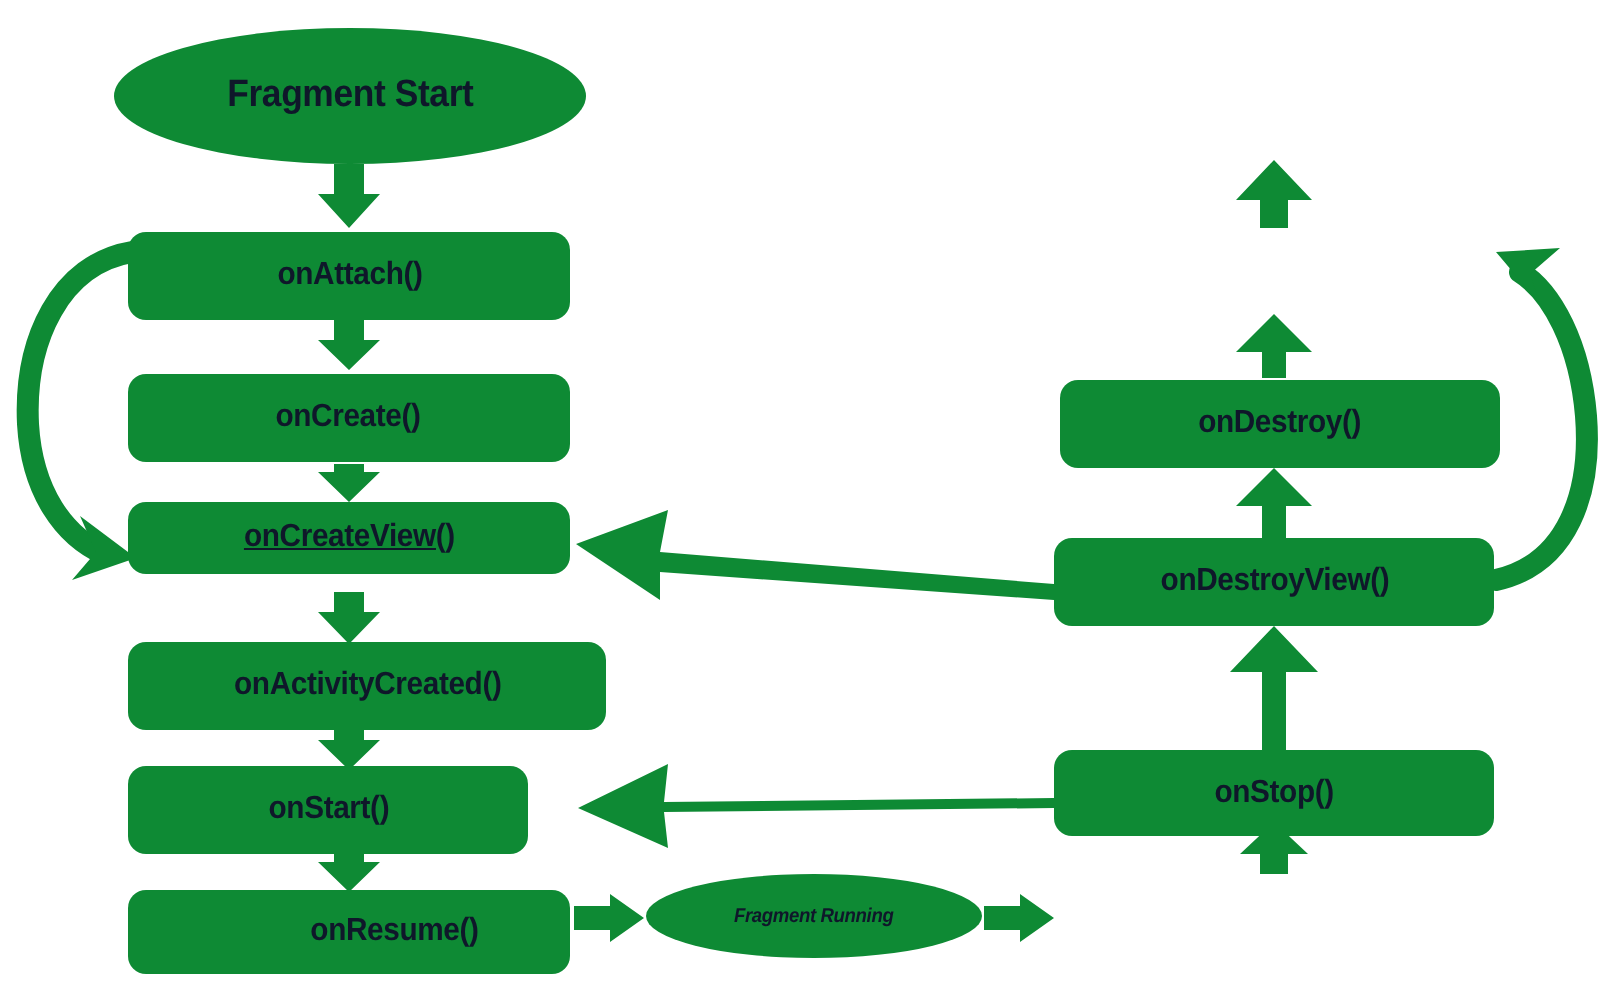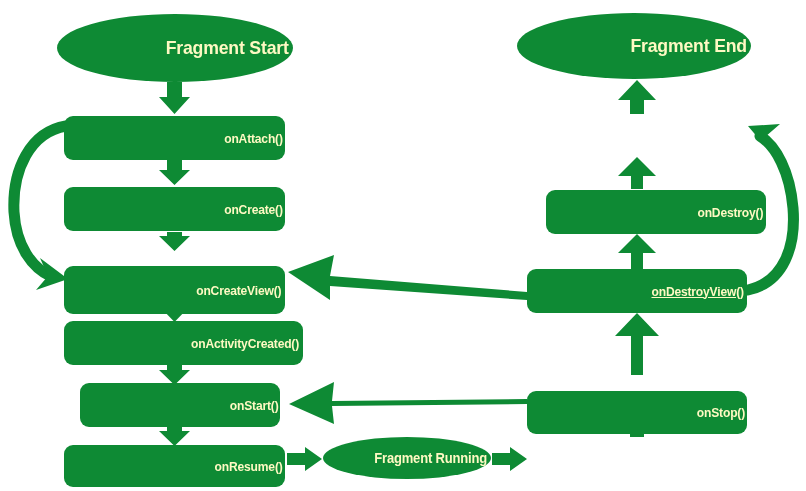--- a/index.html
+++ b/index.html
@@ -17,44 +17,45 @@
   #edges{
     position:absolute;
     left:0; top:0;
     width:806px; height:491px;
     pointer-events:none;
   }
   .node{
     position:absolute;
     display:flex;
     align-items:center;
-    justify-content:flex-end;
-    color:#fef9c3;
+    justify-content:center;
+    color:#0f172a;
     text-align:center;
     box-sizing:border-box;
     z-index:2;
   }
   .node .label{
     display:block;
     white-space:nowrap;
     font-weight:bold;
     letter-spacing:-0.2px;
     transform:scaleX(0.93);
   }
   .box{
     border-radius:9px;
-    font-size:13px;
+    font-size:16px;
   }
   .terminal{
     border-radius:50%;
     font-size:19px;
   }
   .running{
     border-radius:50%;
-    font-size:14px;
+    font-size:10px;
+    font-style:italic;
   }
 </style>
 </head>
 <body>
 
 <div id="diagram">
 
   <svg id="edges" viewBox="0 0 806 491">
 
     <g fill="#0E8A34">
@@ -134,51 +135,48 @@
   </div>
 
   <div class="node box" style="left:64px; top:116px; width:221px; height:44px; background:#0E8A34;">
     <span class="label">onAttach()</span>
   </div>
 
   <div class="node box" style="left:64px; top:187px; width:221px; height:44px; background:#0E8A34;">
     <span class="label">onCreate()</span>
   </div>
 
-  <div class="node box" style="left:64px; top:266px; width:221px; height:48px; background:#0E8A34;">
+  <div class="node box" style="left:64px; top:251px; width:221px; height:36px; background:#0E8A34;text-decoration:underline;">
     <span class="label">onCreateView()</span>
   </div>
 
   <div class="node box" style="left:64px; top:321px; width:239px; height:44px; background:#0E8A34;">
     <span class="label">onActivityCreated()</span>
   </div>
 
-  <div class="node box" style="left:64px; top:383px; width:200px; height:44px; background:#0E8A34;margin-left:16px;">
+  <div class="node box" style="left:64px; top:383px; width:200px; height:44px; background:#0E8A34;">
     <span class="label">onStart()</span>
   </div>
 
   <div class="node box" style="left:64px; top:445px; width:221px; height:42px; background:#0E8A34;padding-left:45px;">
     <span class="label">onResume()</span>
   </div>
 
   <div class="node running" style="left:323px; top:437px; width:168px; height:42px; background:#0E8A34;">
     <span class="label">Fragment Running</span>
   </div>
 
-  <div class="node terminal" style="left:517px; top:13px; width:234px; height:66px; background:#0E8A34;">
-    <span class="label">Fragment End</span>
-  </div>
 
 
-  <div class="node box" style="left:546px; top:190px; width:220px; height:44px; background:#0E8A34;">
+  <div class="node box" style="left:530px; top:190px; width:220px; height:44px; background:#0E8A34;">
     <span class="label">onDestroy()</span>
   </div>
 
-  <div class="node box" style="left:527px; top:269px; width:220px; height:44px; background:#0E8A34;text-decoration:underline;">
+  <div class="node box" style="left:527px; top:269px; width:220px; height:44px; background:#0E8A34;">
     <span class="label">onDestroyView()</span>
   </div>
 
-  <div class="node box" style="left:527px; top:375px; width:220px; height:43px; background:#0E8A34;margin-top:16px;">
+  <div class="node box" style="left:527px; top:375px; width:220px; height:43px; background:#0E8A34;">
     <span class="label">onStop()</span>
   </div>
 
 
 </div>
 
 </body></html>

